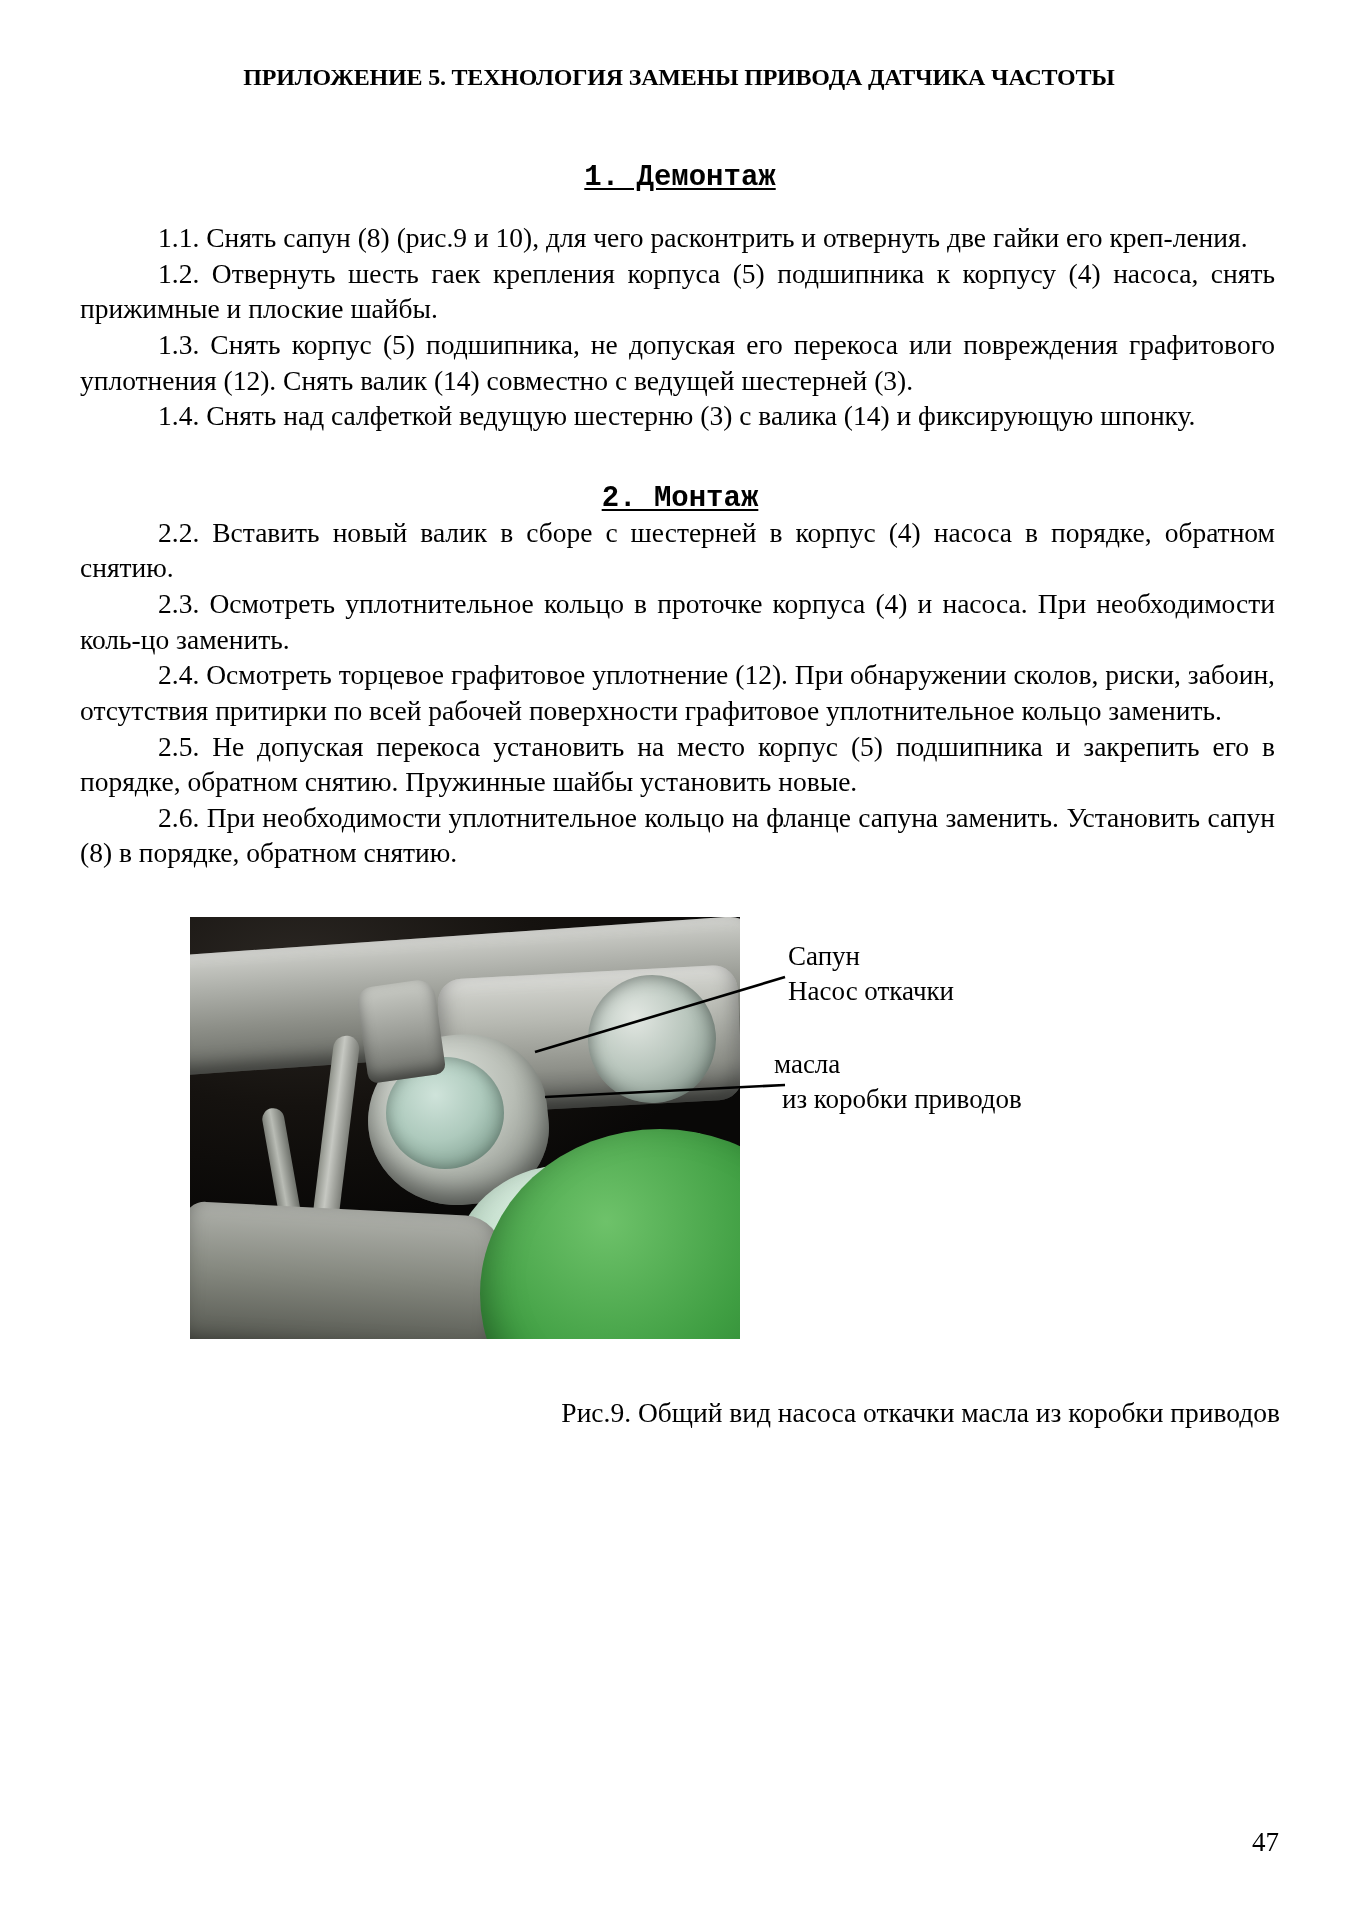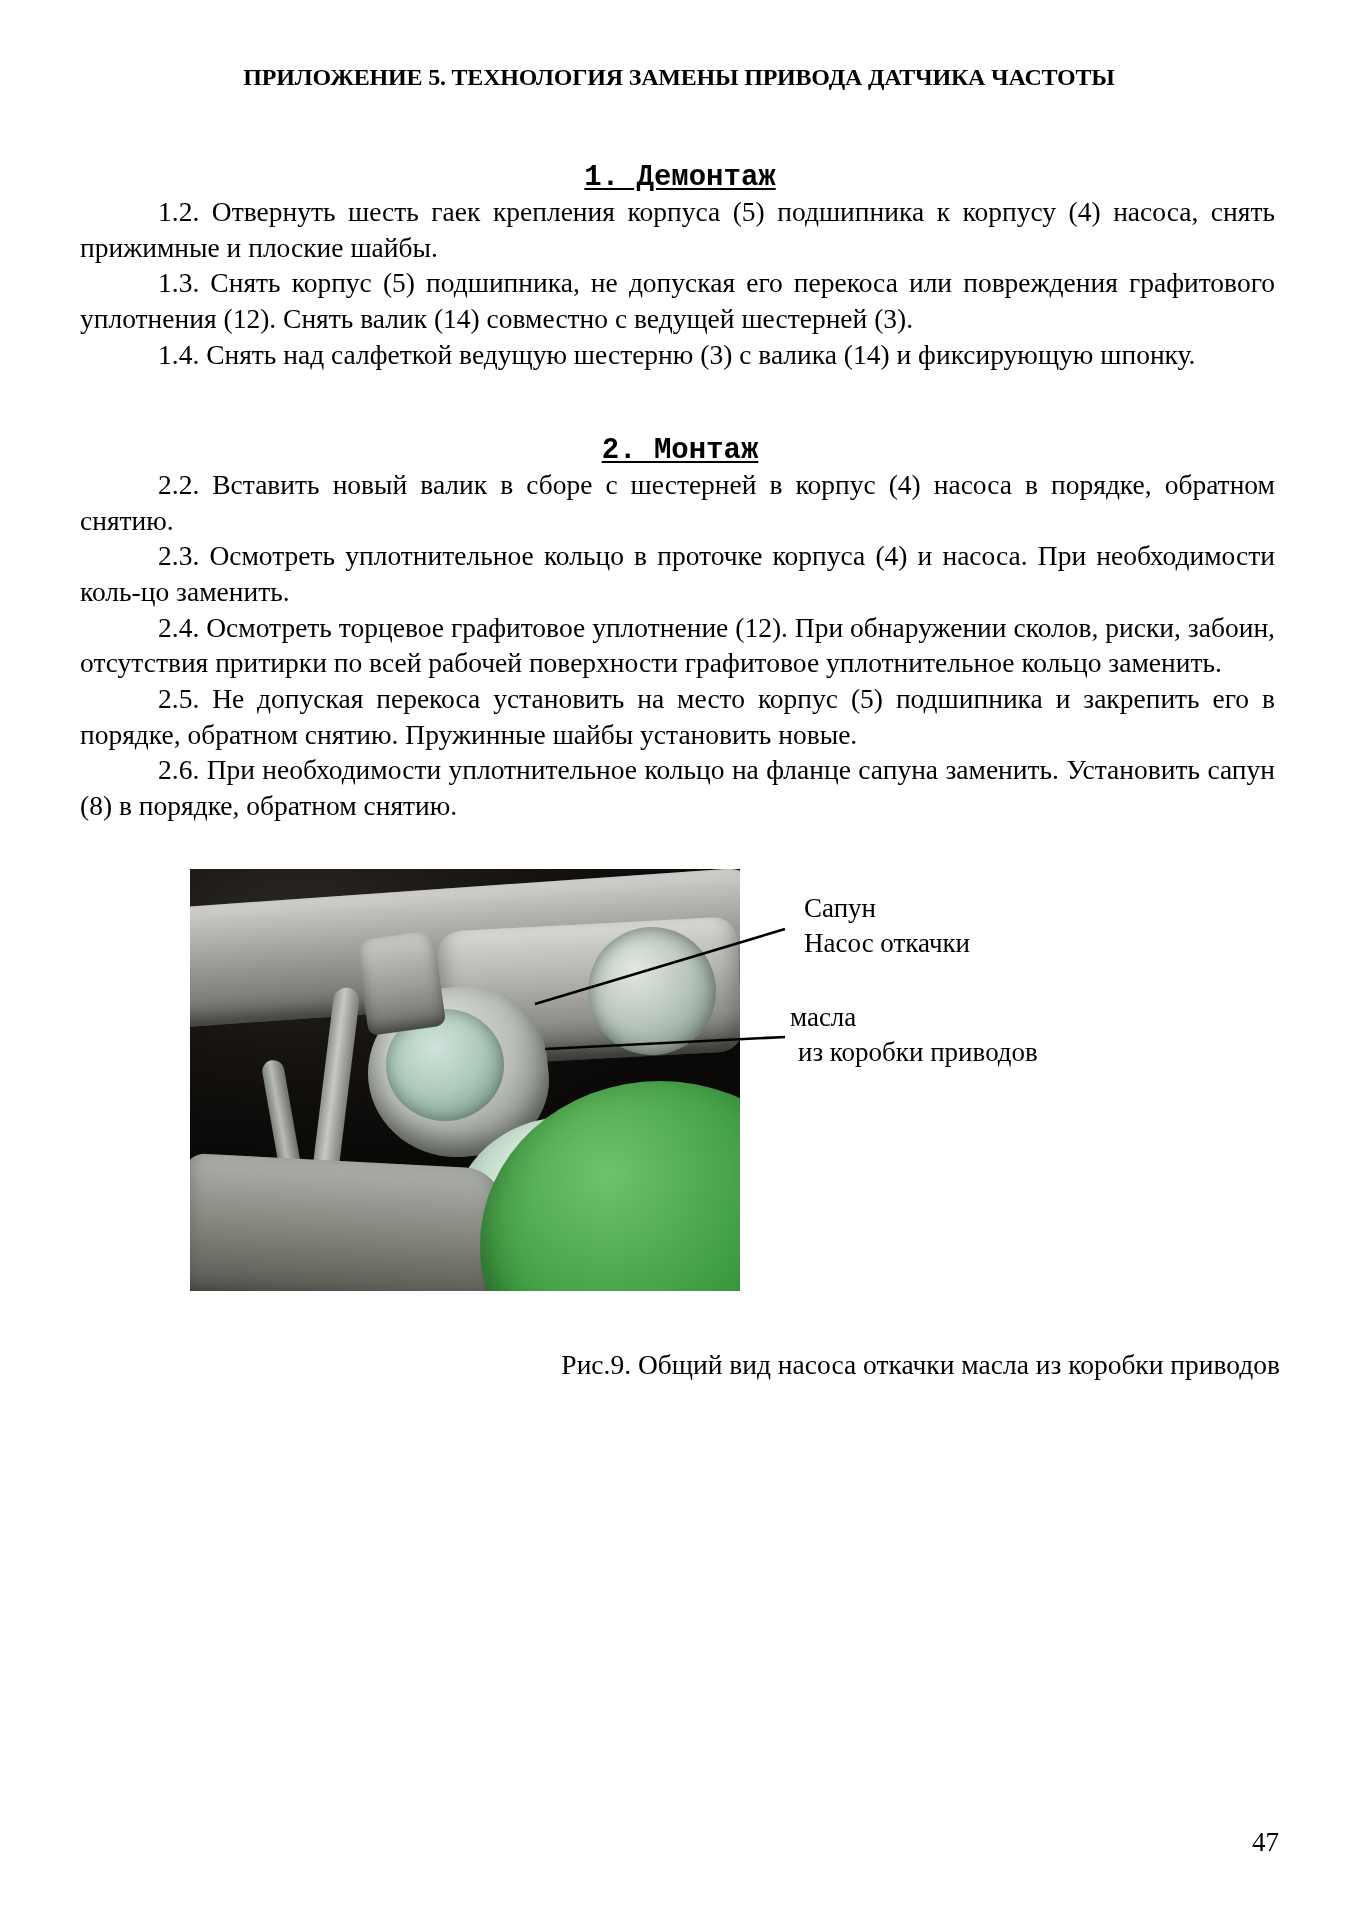--- a/index.html
+++ b/index.html
@@ -49,21 +49,21 @@
     font-size: 29px;
     margin: 0;
     padding: 0;
   }
   .section-heading span {
     text-decoration: underline;
     text-underline-offset: 3px;
     font-family: Liberation Mono, monospace;
   }
   #heading-demontazh-wrap { margin-top: 66px; }
-  #heading-montazh-wrap { margin-top: 60px; }
+  #heading-montazh-wrap { margin-top: 46px; }
 
   
   .para {
     font-size: 27.5px;
     line-height: 1.295;
     text-align: justify;
     text-indent: 78px;
     margin: 0;
     padding: 0;
     width: 1195px;
@@ -220,21 +220,21 @@
     position: absolute;
     left: 110px;
     top: 0;
     width: 1000px;
     height: 430px;
     pointer-events: none;
   }
 
   .callouts {
     position: absolute;
-    left: 710px;
+    left: 694px;
     top: 22px;
     width: 420px;
     font-size: 27px;
     line-height: 1.30;
   }
   .callout-line { white-space: pre; }
   .callout-line.i1 { padding-left: 14px; }
   .callout-line.i2 { padding-left: 0px; margin-top: 38px; }
   .callout-line.i3 { padding-left: 8px; }
 
@@ -261,20 +261,21 @@
     <h1 class="doc-title">
       <span>ПРИЛОЖЕНИЕ 5. ТЕХНОЛОГИЯ ЗАМЕНЫ ПРИВОДА ДАТЧИКА ЧАСТОТЫ</span>
     </h1>
 
     <div id="heading-demontazh-wrap">
       <div class="section-heading">
         <span>1. Демонтаж</span>
       </div>
     </div>
 
+    <p class="para first-after-heading">1.1. Снять сапун (8) (рис.9 и 10), для чего расконтрить  и отвернуть две гайки его креп-ления.</p>
     <p class="para">1.2. Отвернуть шесть гаек крепления корпуса (5) подшипника к корпусу  (4)   насоса,   снять прижимные и плоские шайбы.</p>
     <p class="para">1.3. Снять корпус (5) подшипника, не допуская его перекоса или повреждения графитового уплотнения (12). Снять валик (14) совместно с ведущей шестерней (3).</p>
     <p class="para">1.4. Снять над салфеткой ведущую шестерню (3) с валика (14) и фиксирующую шпонку.</p>
 
     <div id="heading-montazh-wrap">
       <div class="section-heading">
         <span>2. Монтаж</span>
       </div>
     </div>
 

